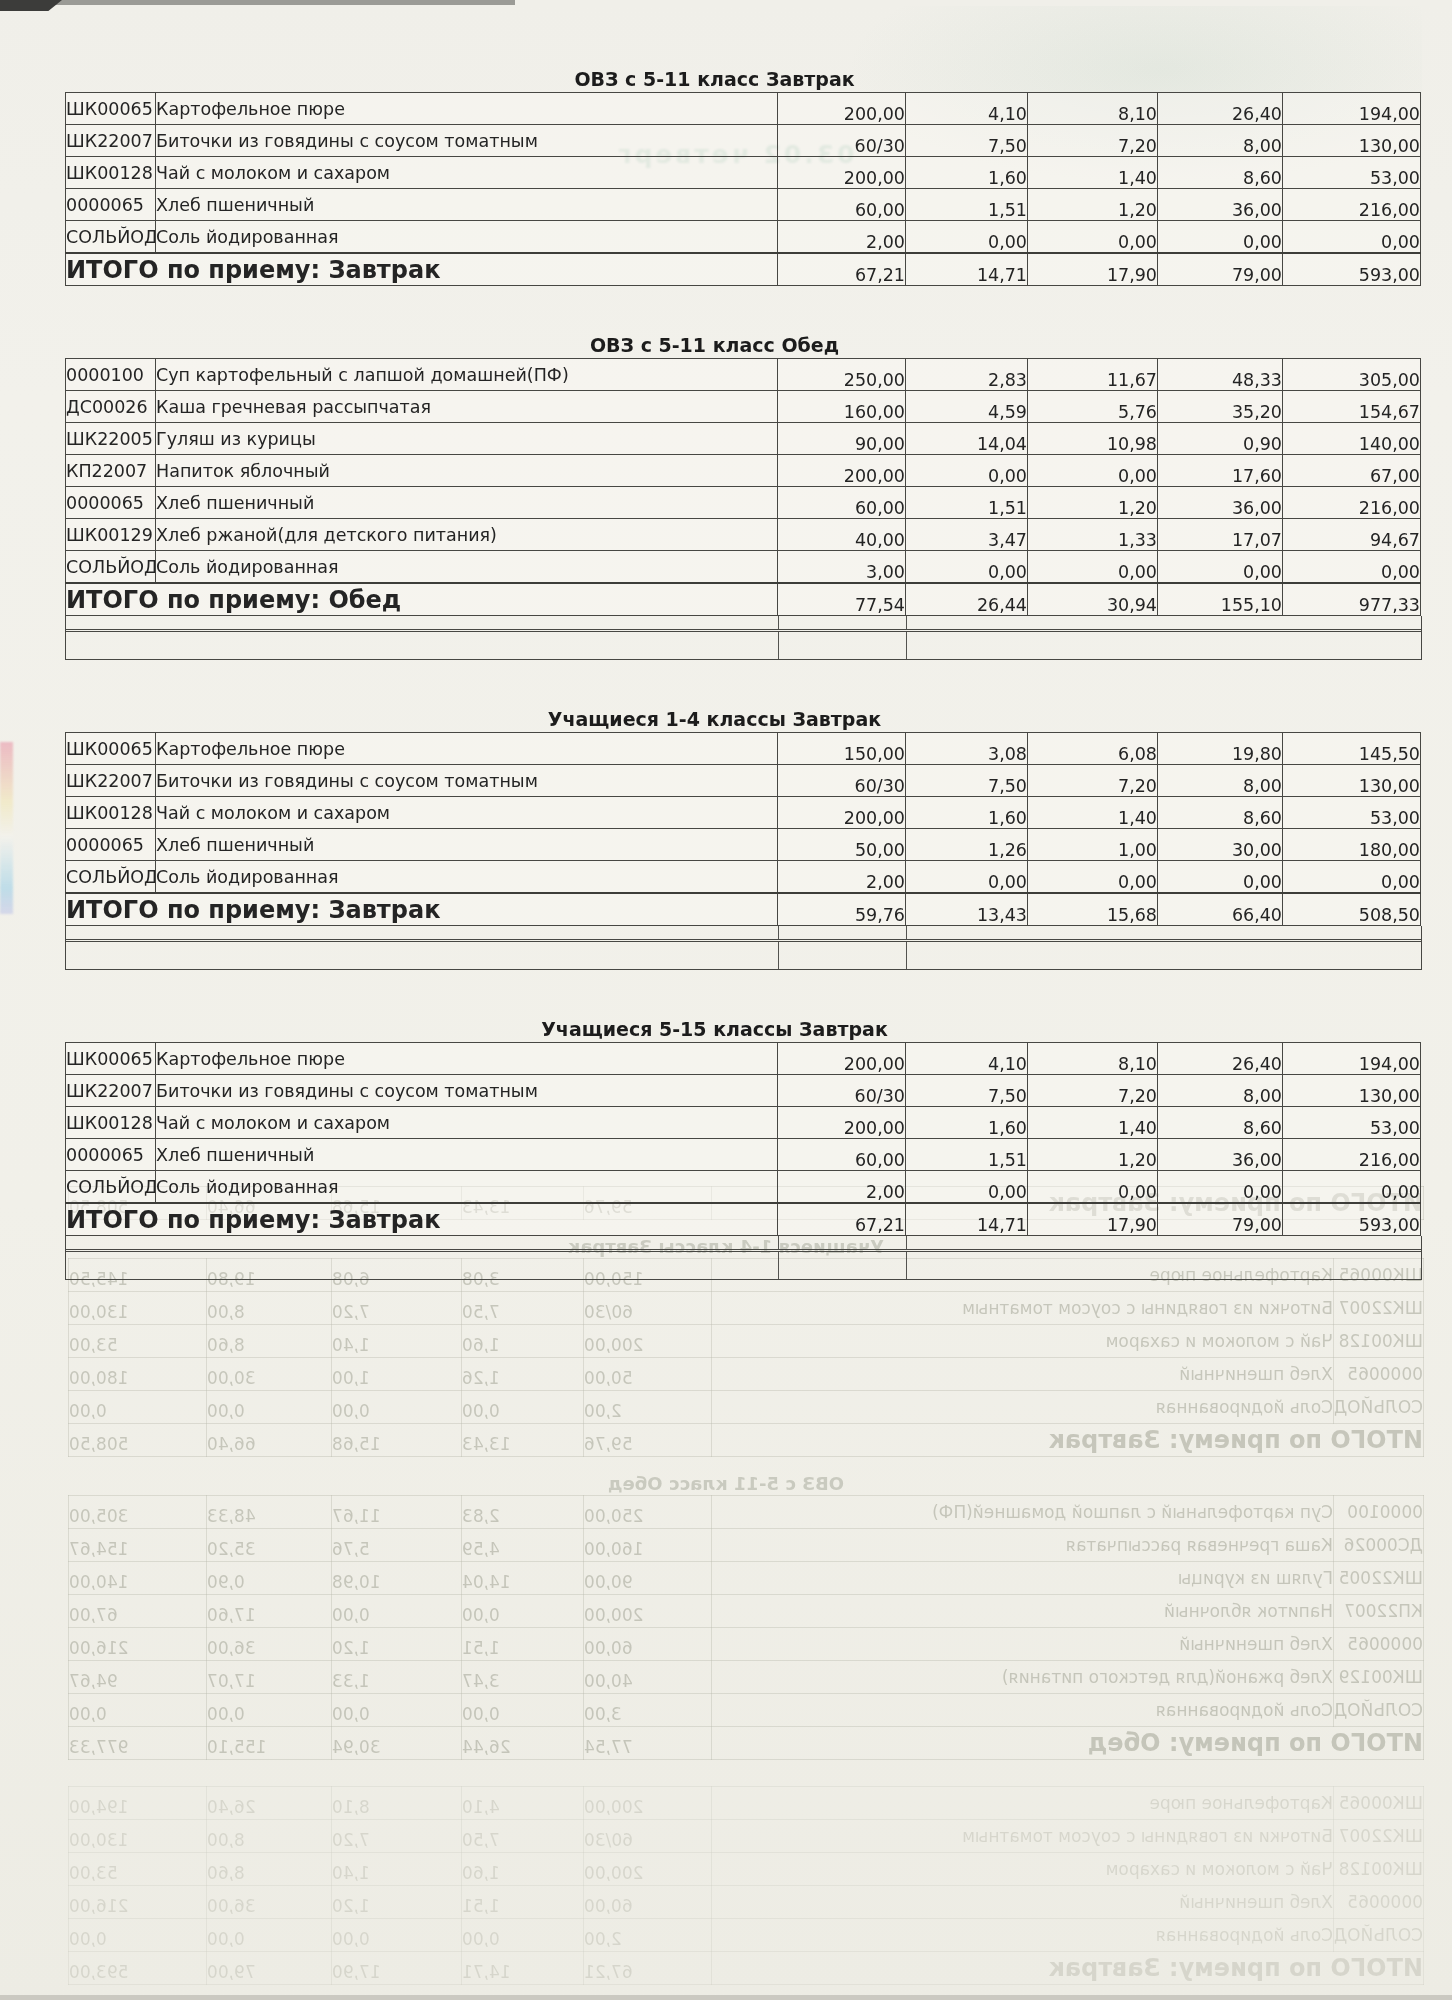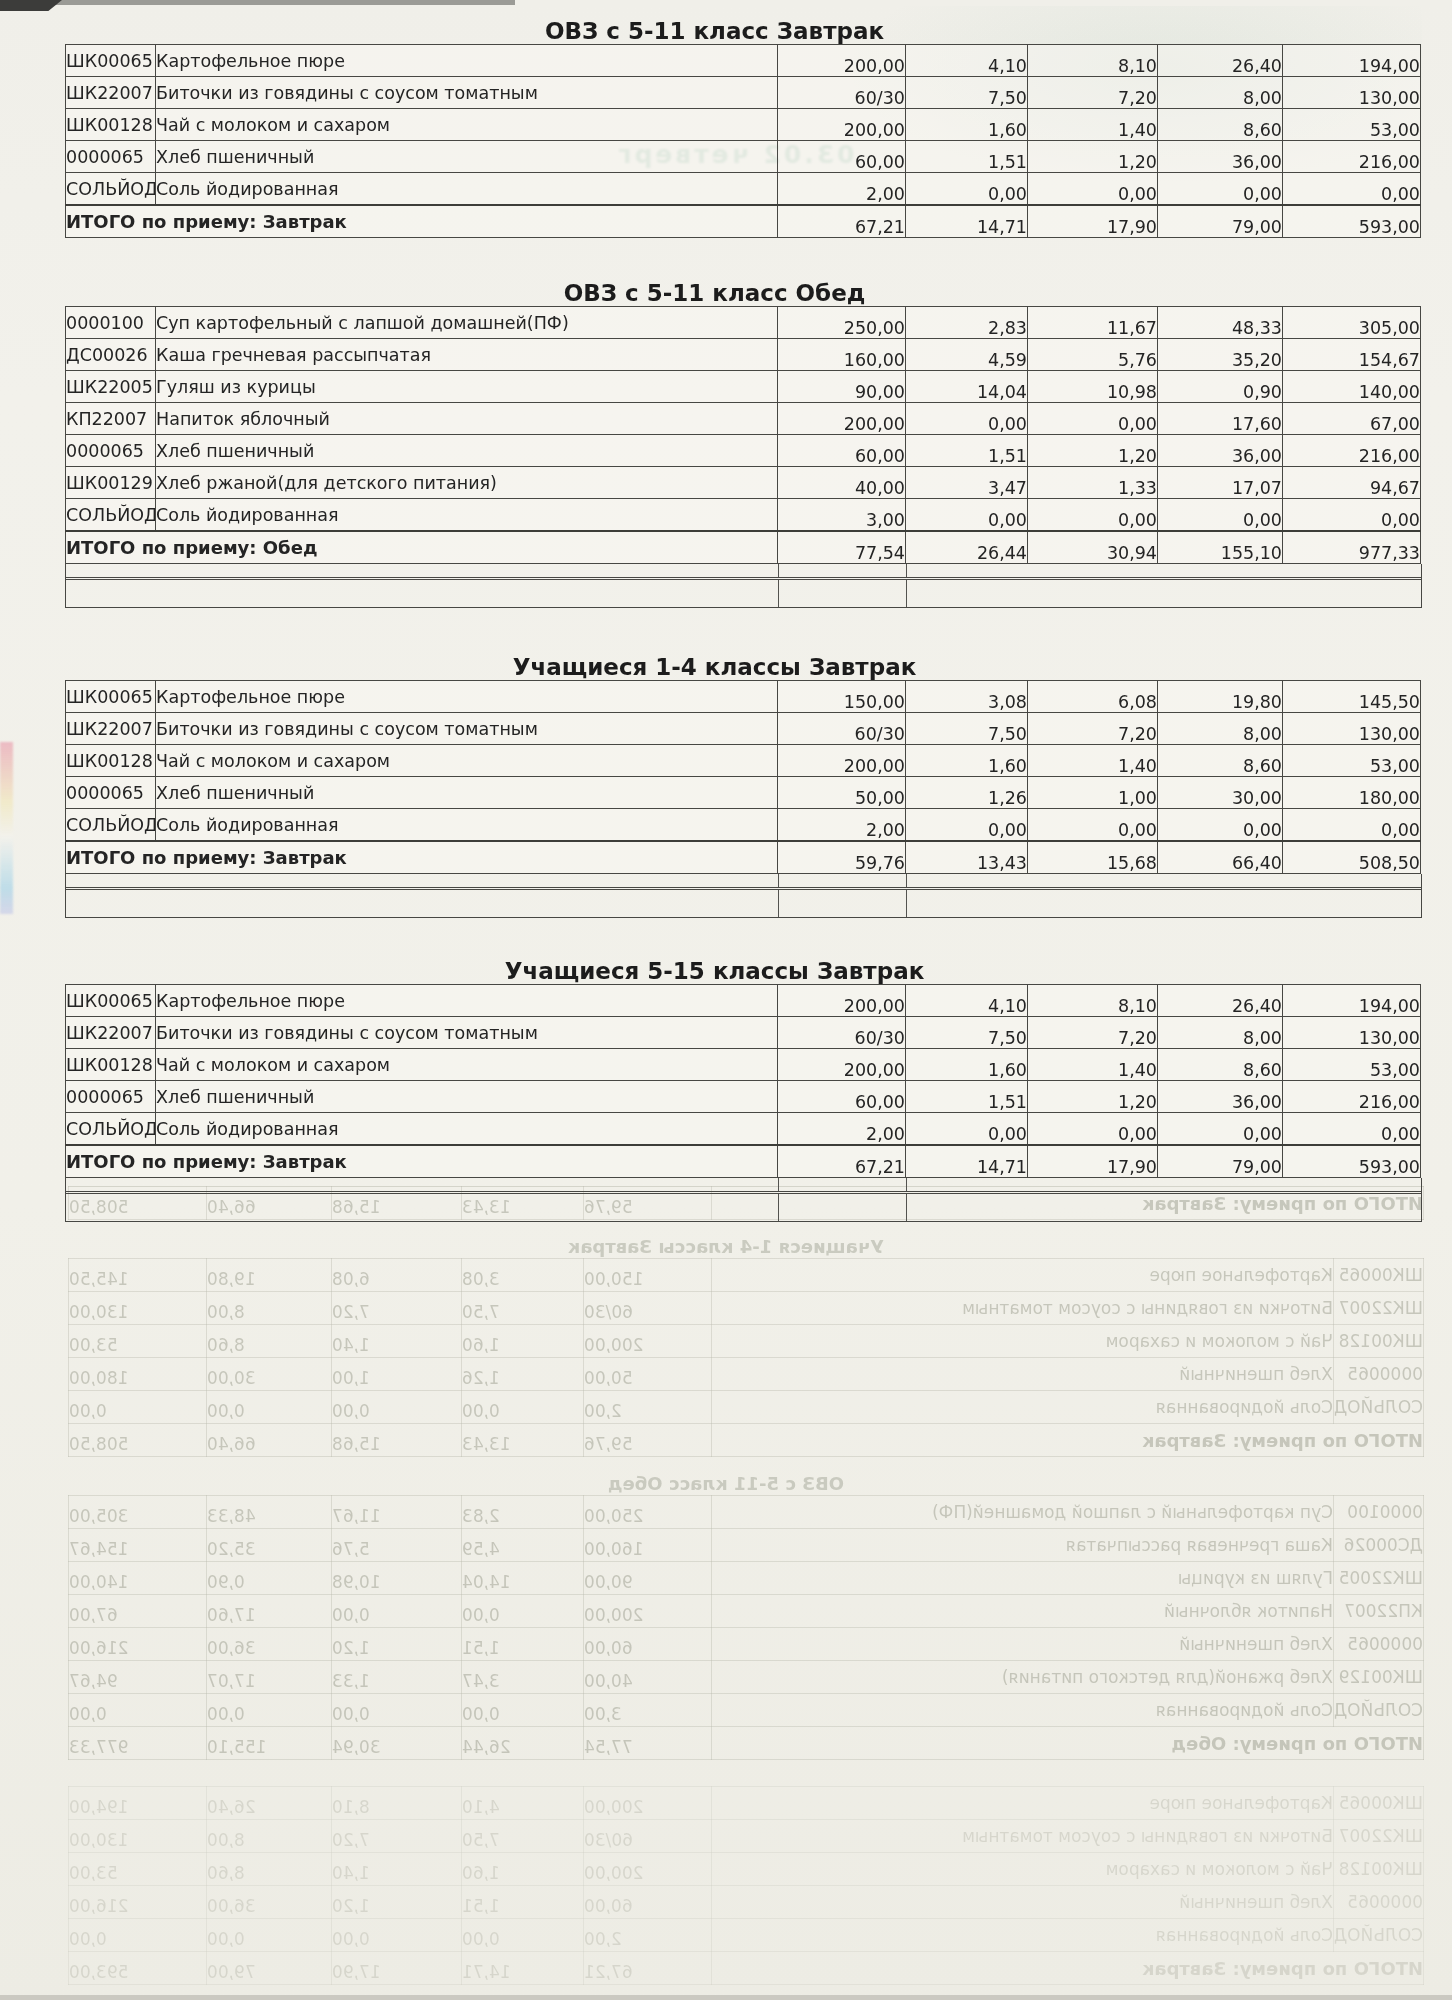--- a/index.html
+++ b/index.html
@@ -9,35 +9,35 @@
     font-family:"DejaVu Sans","Liberation Sans",sans-serif;
     color:#232323;
   }
   #content{position:relative;z-index:2;padding:20px 0 0 65px}
   .menu-section{width:1355px}
   .menu-section.s1{margin-top:44px}
   .menu-section.s2{margin-top:48px}
   .menu-section.s3{margin-top:42px}
   .section-title{
     width:1355px;height:24px;line-height:22px;text-align:center;
-    font-weight:bold;font-size:23px;color:#1c1c1c;transform:translateX(-28px);
+    font-weight:bold;font-size:19px;color:#1c1c1c;transform:translateX(-28px);margin-top:48px;
   }
   table.menu{
     border-collapse:collapse;table-layout:fixed;width:1355px;
     font-size:17.5px;color:#242424;background:rgba(250,249,245,.45);
   }
   table.menu td{
     border:1.6px solid #474743;height:31px;padding:0;
     white-space:nowrap;overflow:hidden;
   }
   td.code{padding-left:6px}
   td.name{padding-left:9px}
   td.num{text-align:right;padding-right:11px;vertical-align:bottom;padding-bottom:3px}
   tr.total td{border-top:2px solid #3d3d39}
-  td.total-label{font-weight:bold;padding-left:4px;font-size:18px}
+  td.total-label{font-weight:bold;padding-left:4px;font-size:24px}
   td.b{font-weight:normal}
   
   .empty-block{width:1355px;border-left:1.6px solid #474743;border-right:1.6px solid #474743;position:relative}
   .er{position:relative;width:100%}
   .er1{height:13px;border-bottom:3px double #474743}
   .er2{height:27px;border-bottom:1.6px solid #474743}
   .er .v1,.er .v2{position:absolute;top:0;bottom:0;width:1.4px;background:#53534f}
   .er .v1{left:712px}
   .er .v2{left:840px}
   

